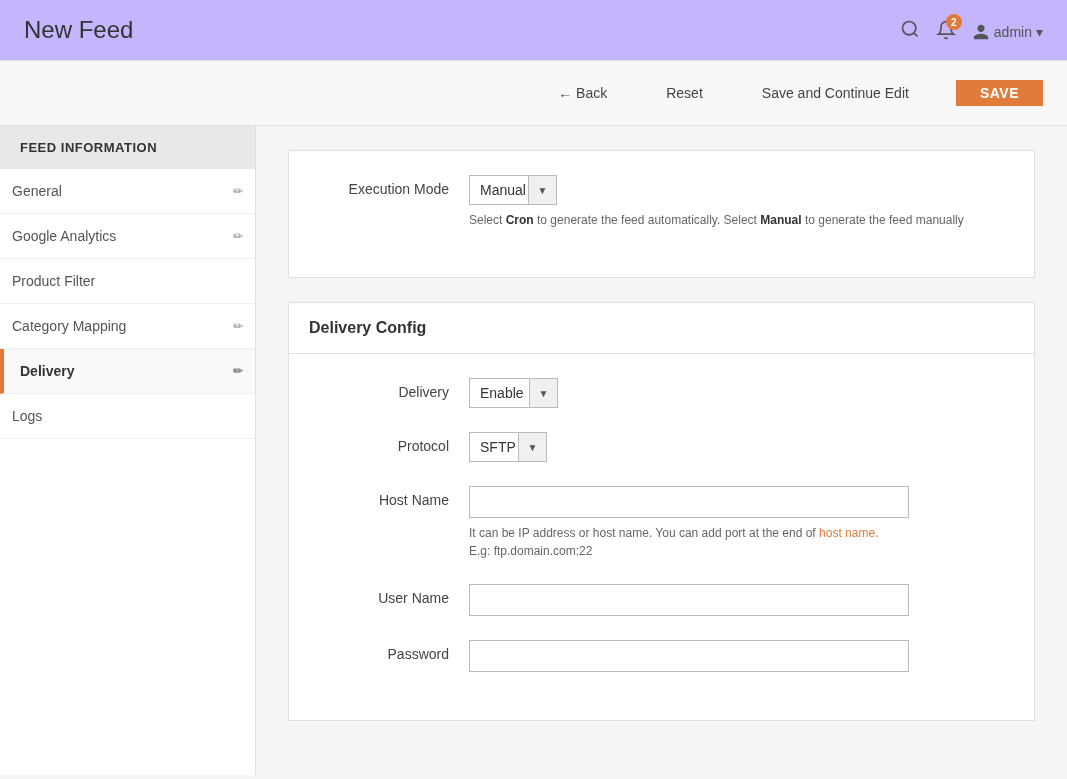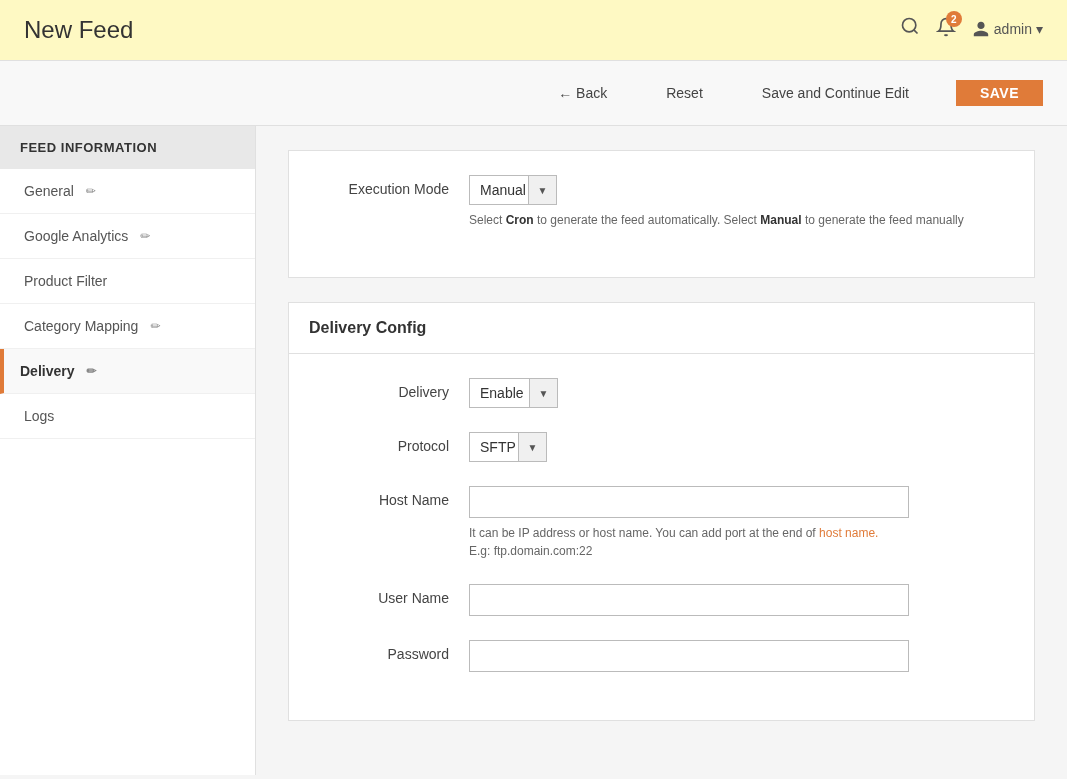--- a/index.html
+++ b/index.html
@@ -1,23 +1,23 @@
 <!DOCTYPE html>
 <html><head>
   <meta charset="utf-8">
   <style>
     * { box-sizing: border-box; margin: 0; padding: 0; }
     body { font-family: 'Segoe UI', Arial, sans-serif; font-size: 14px; color: #333; background: #f5f5f5; }
 
     
     .page-header {
-      background: #fef9c3;
+      background: #c4b5fd;
       padding: 16px 24px;
       display: flex;
-      align-items: flex-start;
+      align-items: flex-end;
       justify-content: space-between;
       border-bottom: 1px solid #e0e0e0;
     }
     .page-title {
       font-size: 24px;
       font-weight: 300;
       color: #333;
     }
     .header-right {
       display: flex;
@@ -105,29 +105,30 @@
     .sidebar-section-title {
       background: #e8e8e8;
       padding: 14px 20px;
       font-size: 13px;
       font-weight: 700;
       color: #333;
       text-transform: uppercase;
       letter-spacing: 0.5px;
     }
     .sidebar-item {
-      padding: 14px 24px;
+      padding: 14px 12px;
       cursor: pointer;
       display: flex;
       align-items: center;
       gap: 8px;
       border-bottom: 1px solid #f0f0f0;
       color: #555;
       font-size: 14px;
       position: relative;
+      justify-content: space-between;
     }
     .sidebar-item.active {
       border-left: 4px solid #e07b39;
       padding-left: 16px;
       color: #333;
       font-weight: 600;
       background: #f9f9f9;
     }
     .sidebar-item .edit-icon {
       font-size: 12px;

